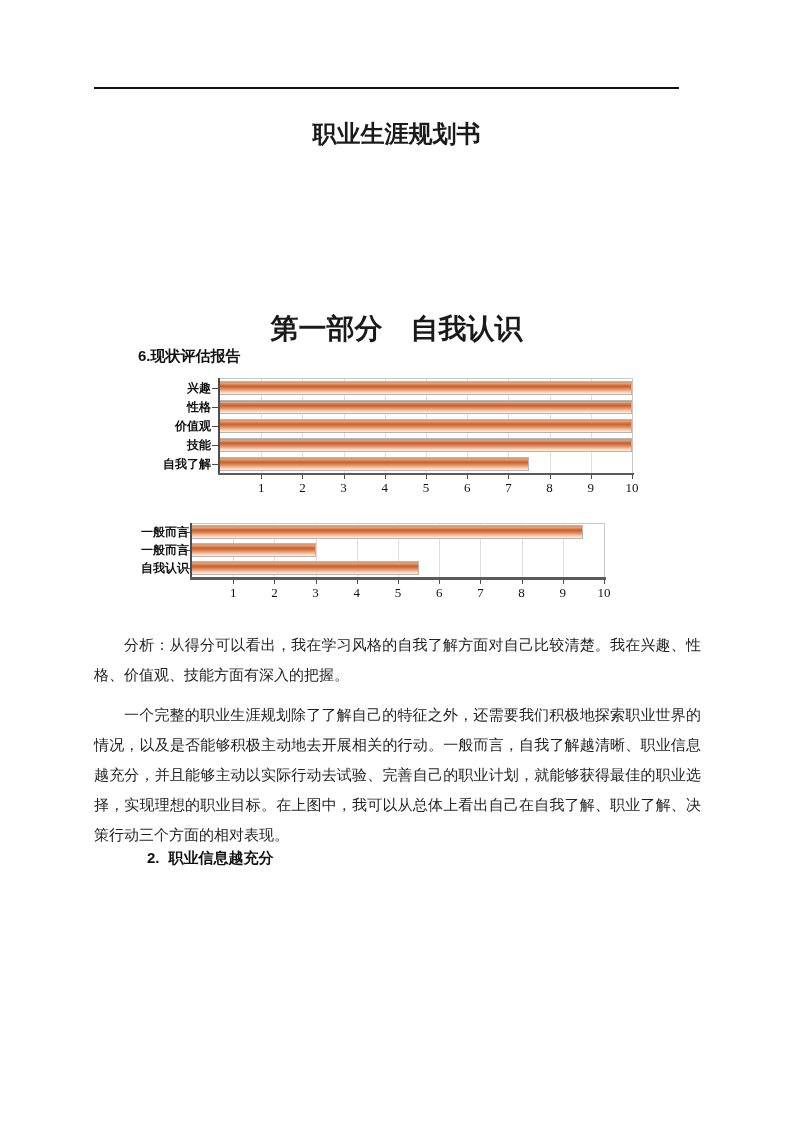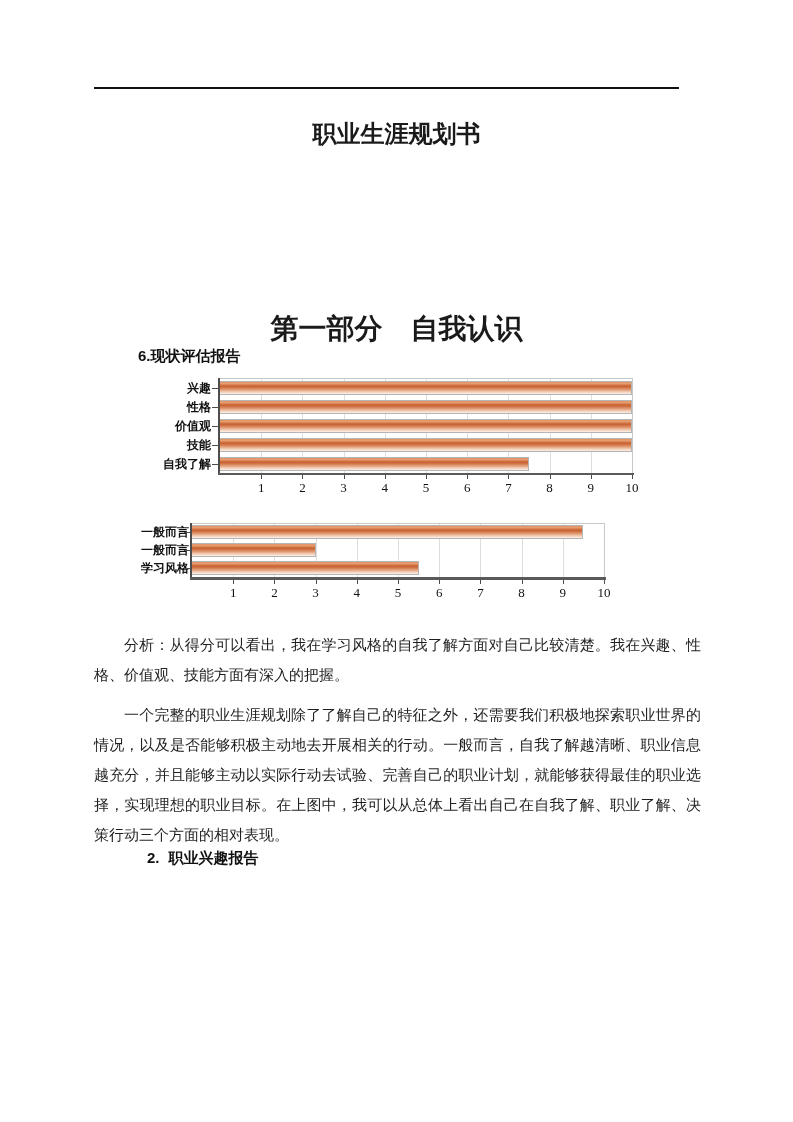--- a/index.html
+++ b/index.html
@@ -160,21 +160,21 @@
         <div class="bar" style="top: 2px; width: 391.4px;"></div>
         <div class="bar" style="top: 20px; width: 123.6px;"></div>
         <div class="bar" style="top: 38px; width: 226.6px;"></div>
       </div>
       <div class="plot-top" style="left: 51px; top: 0px; width: 412px; height: 1px;"></div>
       <div class="plot-right" style="left: 463px; top: 0px; width: 1px; height: 54px;"></div>
       <div class="cat-label" style="top: 2px; width: 42px;">一般而言</div>
       <div class="ytick" style="left: 43px; top: 9px;"></div>
       <div class="cat-label" style="top: 20px; width: 42px;">一般而言</div>
       <div class="ytick" style="left: 43px; top: 27px;"></div>
-      <div class="cat-label" style="top: 38px; width: 42px;">学习风格</div>
+      <div class="cat-label" style="top: 38px; width: 42px;">自我认识</div>
       <div class="ytick" style="left: 43px; top: 45px;"></div>
       <div class="axis-y" style="left: 49px; top: 0px; width: 2px; height: 57px;"></div>
       <div class="axis-x" style="left: 49px; top: 54px; width: 416px; height: 3px;"></div>
       <div class="xtick" style="left: 92.2px; top: 57px;"></div>
       <div class="xtick-label" style="left: 92.2px; top: 62px;">1</div>
       <div class="xtick" style="left: 133.4px; top: 57px;"></div>
       <div class="xtick-label" style="left: 133.4px; top: 62px;">2</div>
       <div class="xtick" style="left: 174.6px; top: 57px;"></div>
       <div class="xtick-label" style="left: 174.6px; top: 62px;">3</div>
       <div class="xtick" style="left: 215.8px; top: 57px;"></div>
@@ -191,16 +191,16 @@
       <div class="xtick-label" style="left: 421.8px; top: 62px;">9</div>
       <div class="xtick" style="left: 463px; top: 57px;"></div>
       <div class="xtick-label" style="left: 463px; top: 62px;">10</div>
     </div>
 
   <p class="para analysis" style="top:630px;">分析：从得分可以看出，我在学习风格的自我了解方面对自己比较清楚。我在兴趣、性格、价值观、技能方面有深入的把握。</p>
 
   <p class="para analysis" style="top:700px;">一个完整的职业生涯规划除了了解自己的特征之外，还需要我们积极地探索职业世界的情况，以及是否能够积极主动地去开展相关的行动。一般而言，自我了解越清晰、职业信息越充分，并且能够主动以实际行动去试验、完善自己的职业计划，就能够获得最佳的职业选择，实现理想的职业目标。在上图中，我可以从总体上看出自己在自我了解、职业了解、决策行动三个方面的相对表现。</p>
 
   <div class="item-label" style="top:849px; left:147px;">
-    <span>2.</span><span class="item2-text">职业兴趣报告</span>
+    <span>2.</span><span class="item2-text">职业信息越充分</span>
   </div>
 
 </div>
 
 </body></html>

